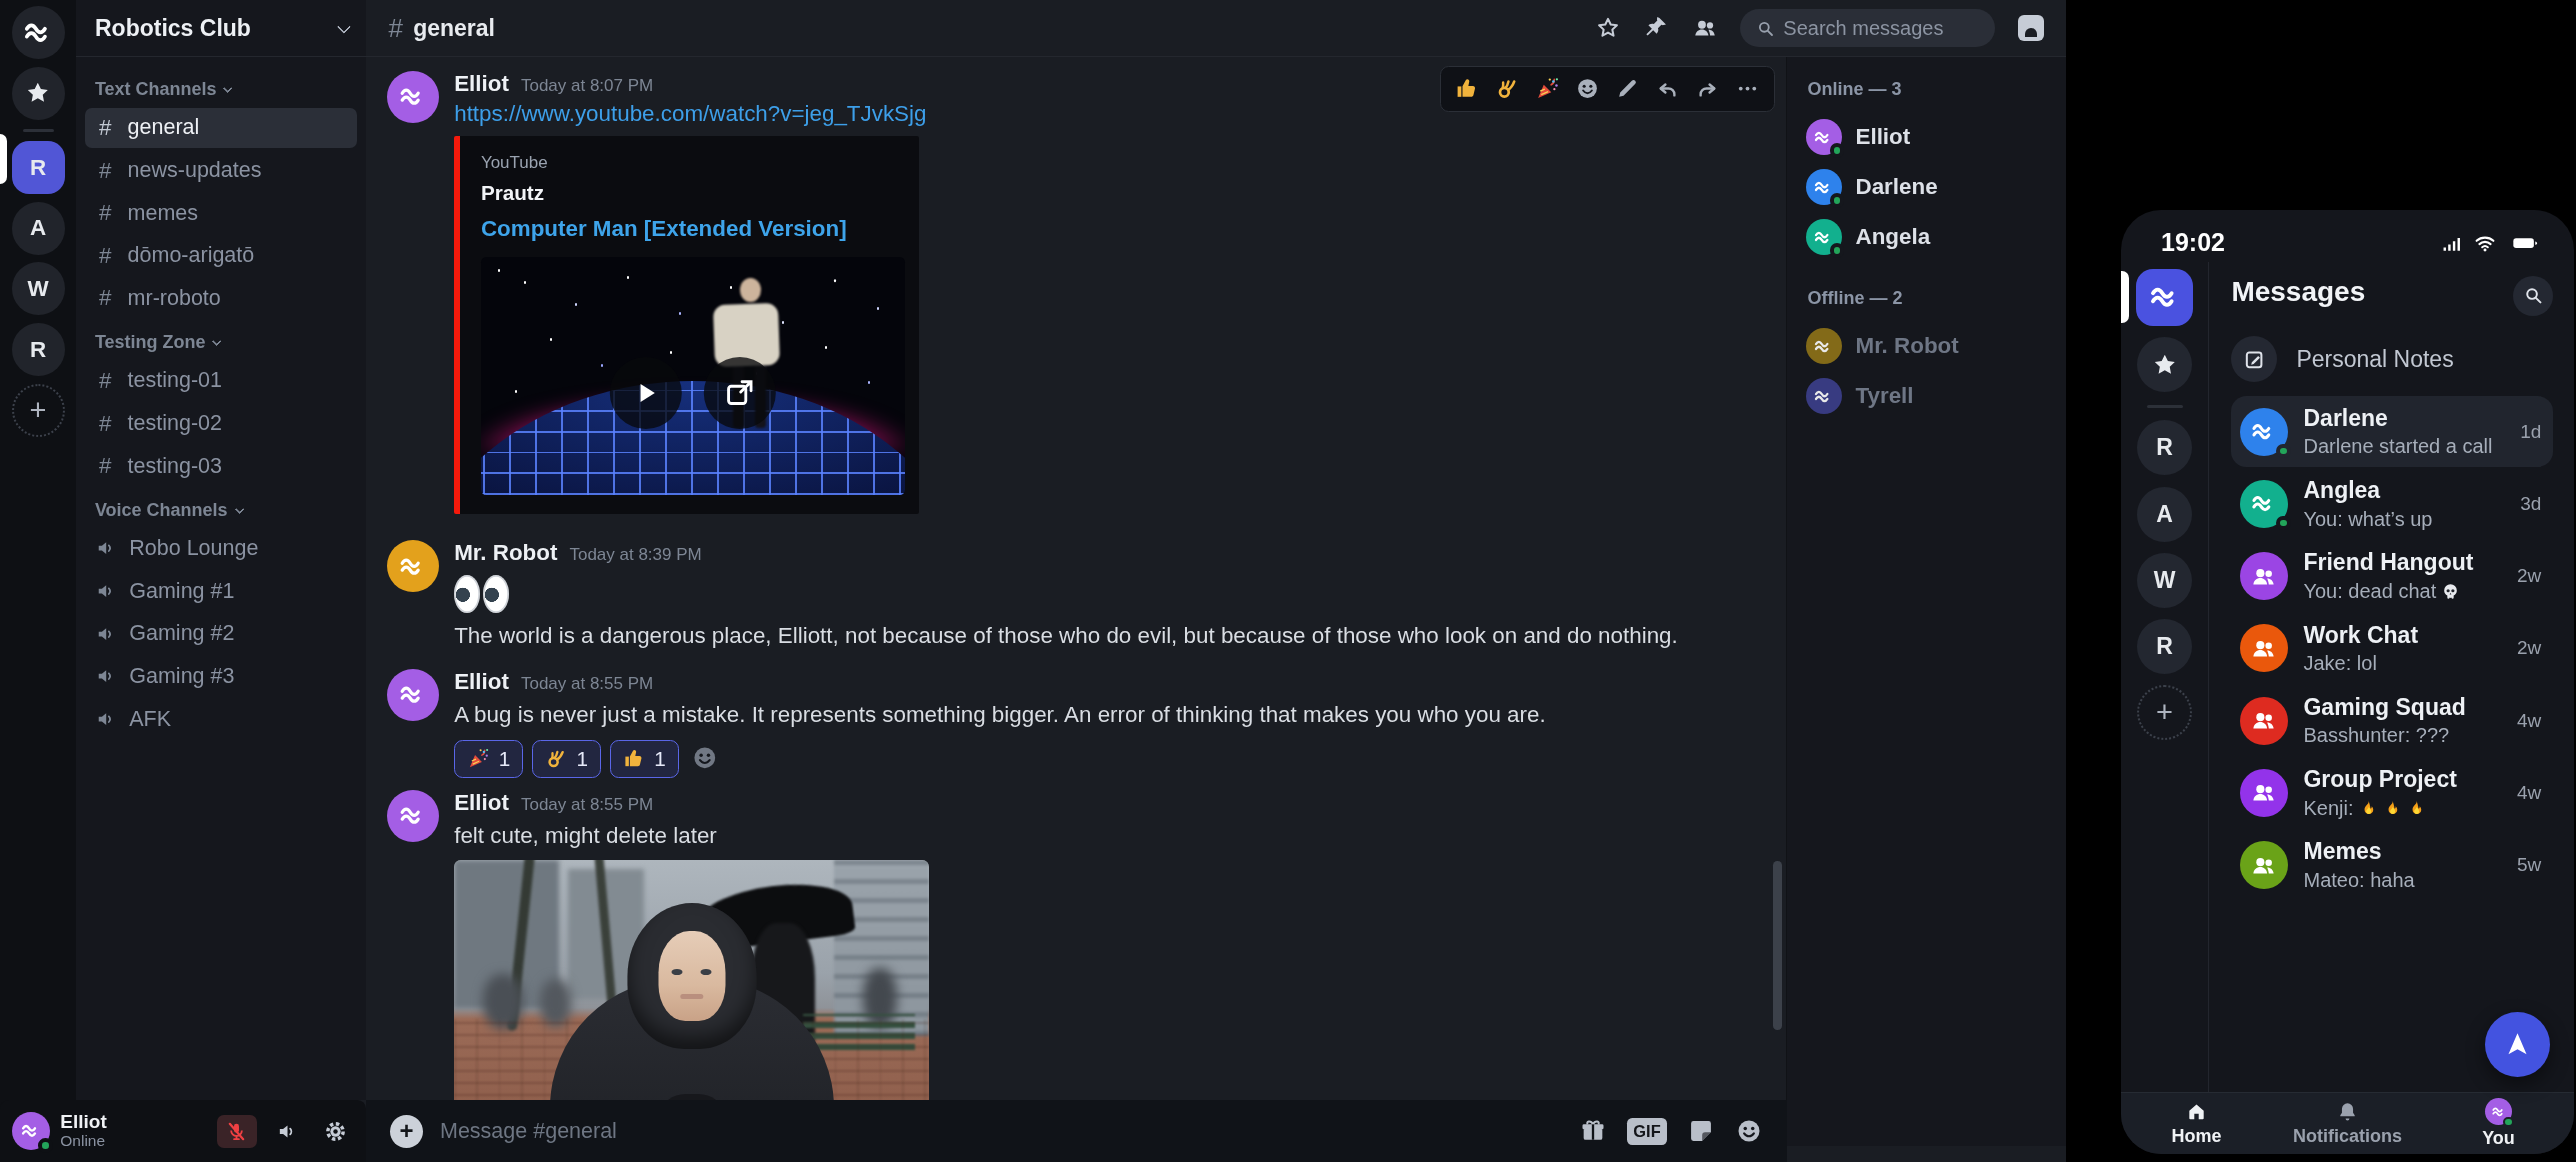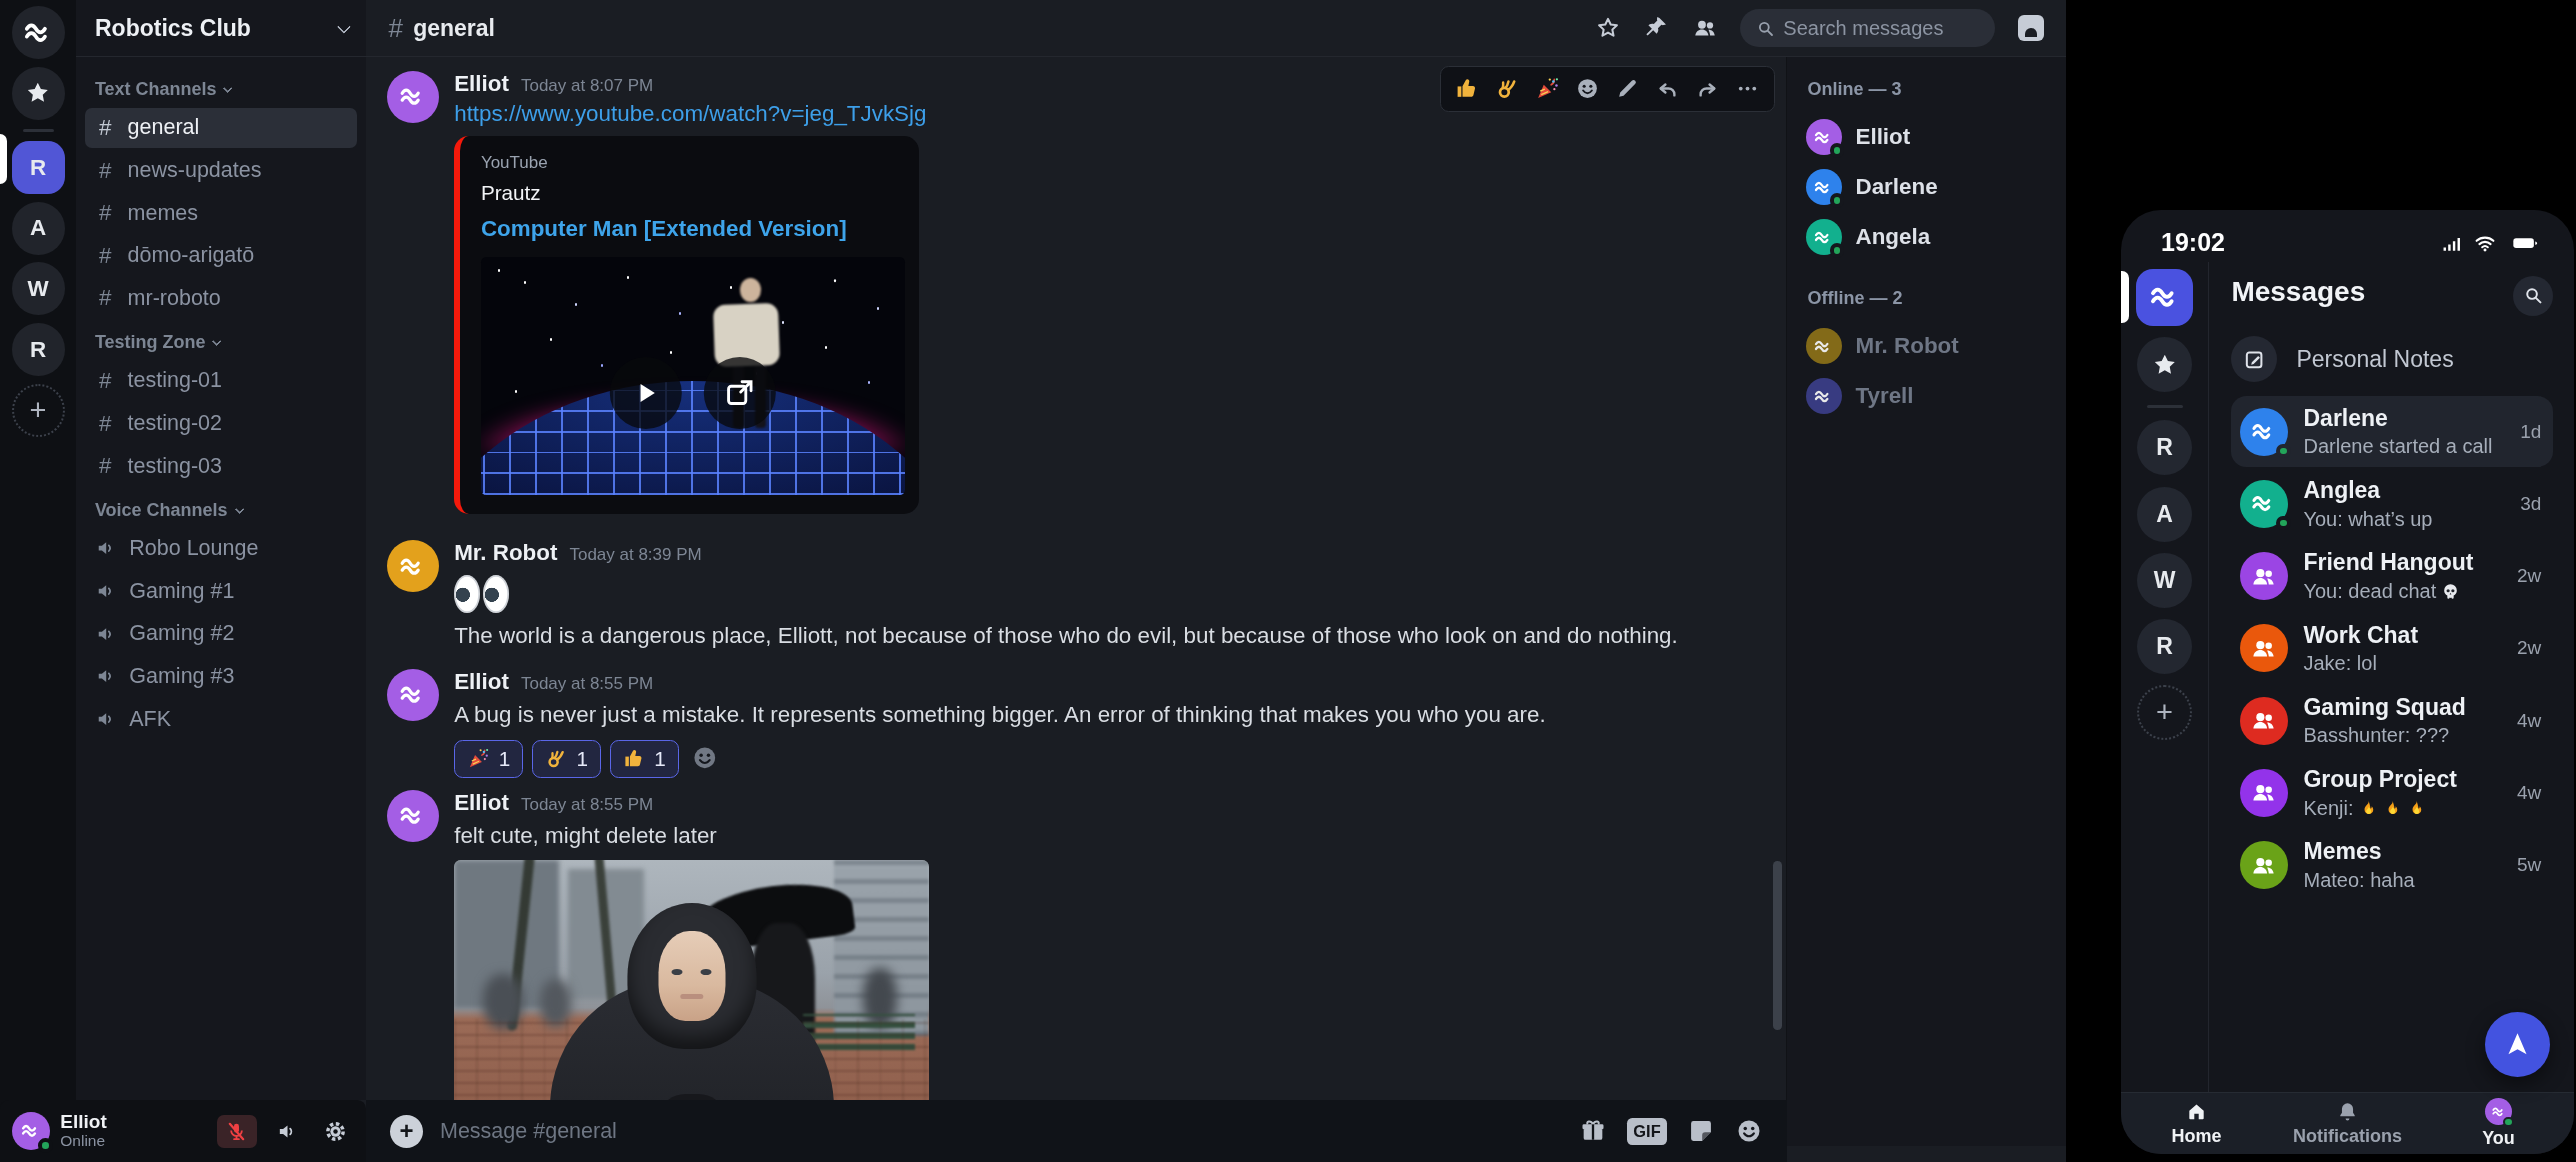--- a/index.html
+++ b/index.html
@@ -55,23 +55,23 @@
   .mname{color:#eef1f5;font-size:22.4px;font-weight:600}
   .mts{color:#7d8694;font-size:17px}
   .mtext{color:#d9dde3;font-size:22.4px;margin-top:5.2px;line-height:1.3}
   .mlink{color:#3d9fe9;font-size:22.4px;margin-top:4.3px;display:inline-block;text-decoration:none;cursor:pointer}
   
   .c-elliot{background:#a45ee5}.c-darlene{background:#2e82ec}.c-angela{background:#12b08e}
   .c-mrrobot{background:#e3a11c}.c-mrrobot-dim{background:#8f7418}.c-tyrell{background:#3c3f8c}
   .c-fh{background:#9b45e4}.c-work{background:#ea580c}.c-squad{background:#de2b20}.c-gp{background:#9333ea}.c-memes{background:#6aa318}
   .dot{position:absolute;right:-2.6px;bottom:-2.6px;width:14.6px;height:14.6px;border-radius:50%;background:#23a55a;border:4.3px solid var(--ring,#15171d)}
   
-  .embed{margin-top:8.6px;width:465px;background:#0b0c10;border-left:6.9px solid #f5190b;border-radius:15px;padding:17px 20.7px 19px 20.7px}
+  .embed{margin-top:8.6px;width:465px;background:#0b0c10;border-left:6.9px solid #f5190b;border-radius:2px;padding:17px 20.7px 19px 20.7px}
   .e-provider{color:#9aa3b0;font-size:17px}
-  .e-author{color:#f2f4f7;font-size:20.7px;font-weight:400;margin-top:8.6px}
+  .e-author{color:#f2f4f7;font-size:20.7px;font-weight:700;margin-top:8.6px}
   .e-title{color:#3ea4ea;font-size:22.4px;font-weight:700;margin-top:10.3px;cursor:pointer}
   .vthumb{position:relative;width:424px;height:238px;border-radius:5.2px;overflow:hidden;background:#04050b;margin-top:15.5px}
   .vstars{position:absolute;top:12px;left:17px;width:2.6px;height:2.6px;border-radius:50%;background:#fff;box-shadow:26px 12px #fff,77px 34px #cfd6ff,129px 6.9px #fff,181px 43px #aab4ff,232px 17px #fff,284px 52px #dfe4ff,336px 10.3px #fff,379px 38px #cfd6ff,52px 69px #fff,103px 95px #9aa6ff,172px 82px #fff,258px 103px #dfe4ff,327px 77px #fff,370px 112px #aab4ff,17px 121px #fff,138px 129px #cfd6ff,215px 138px #fff,301px 146px #9aa6ff}
   .vglow{position:absolute;left:-12%;right:-12%;top:46%;height:36%;background:radial-gradient(55% 90% at 50% 100%,#ff57b0 0%,#f0158c 45%,rgba(240,21,140,0) 78%);filter:blur(8.6px)}
   .vgrid{position:absolute;left:-18%;bottom:-52%;width:136%;height:100%;border-radius:50% 50% 0 0/100% 100% 0 0;background:repeating-linear-gradient(0deg,rgba(90,130,255,.85) 0 1.7px,rgba(10,20,80,0) 1.7px 20.7px),repeating-linear-gradient(90deg,rgba(90,130,255,.85) 0 1.7px,rgba(10,20,80,0) 1.7px 26px),radial-gradient(100% 100% at 50% 0%,#16307e 0%,#0a1440 60%,#05081f 100%)}
   .dancer{position:absolute;left:55%;top:9%;width:77px;filter:blur(1px)}
   .d-head{width:20.7px;height:24px;border-radius:50%;background:#cdb49c;margin-left:26px}
   .d-body{width:65px;height:62px;background:#d8d2c4;border-radius:12px;margin-top:1.7px;transform:rotate(-2deg)}
   .d-legs{display:flex;gap:10.3px;margin-left:19px;margin-top:-1.7px}
   .d-legs i{display:block;width:11.2px;height:64px;background:#14131b;border-radius:3.4px}

